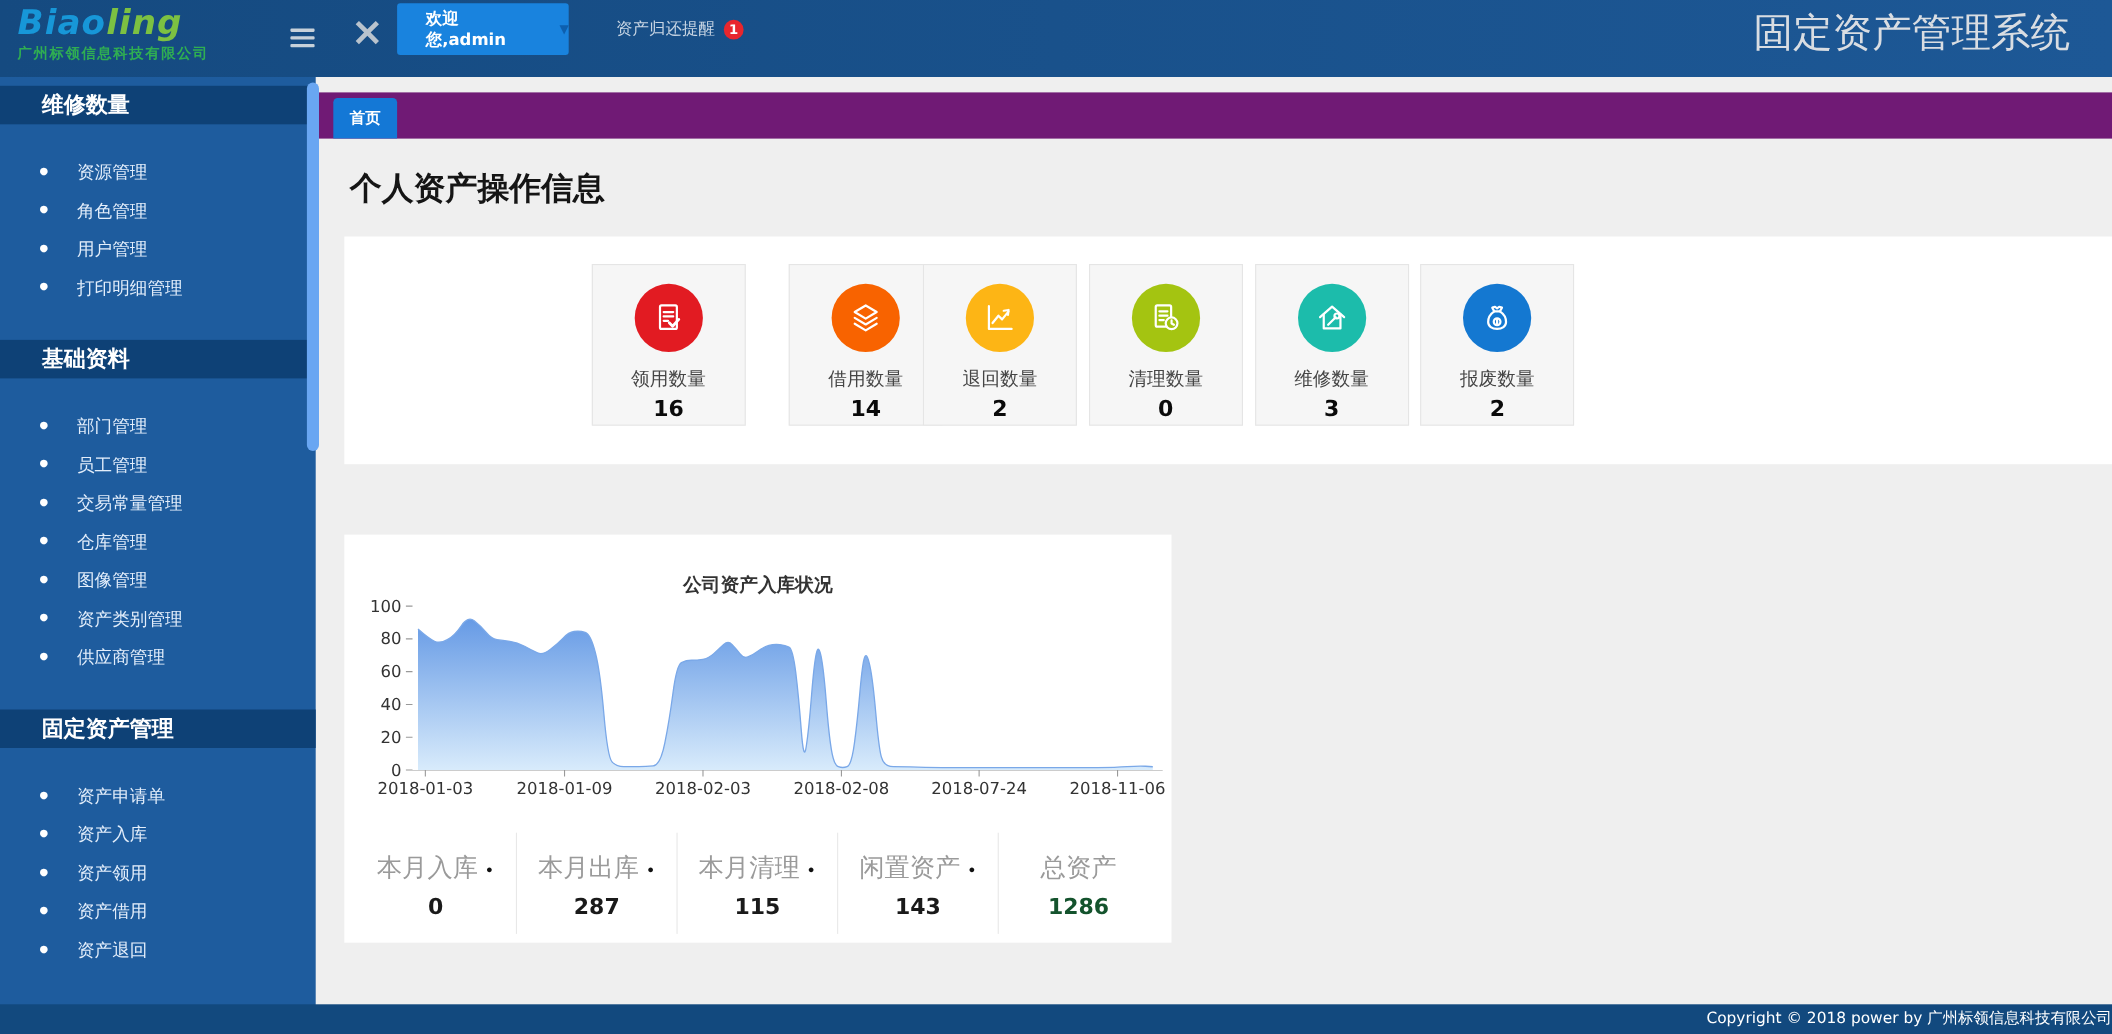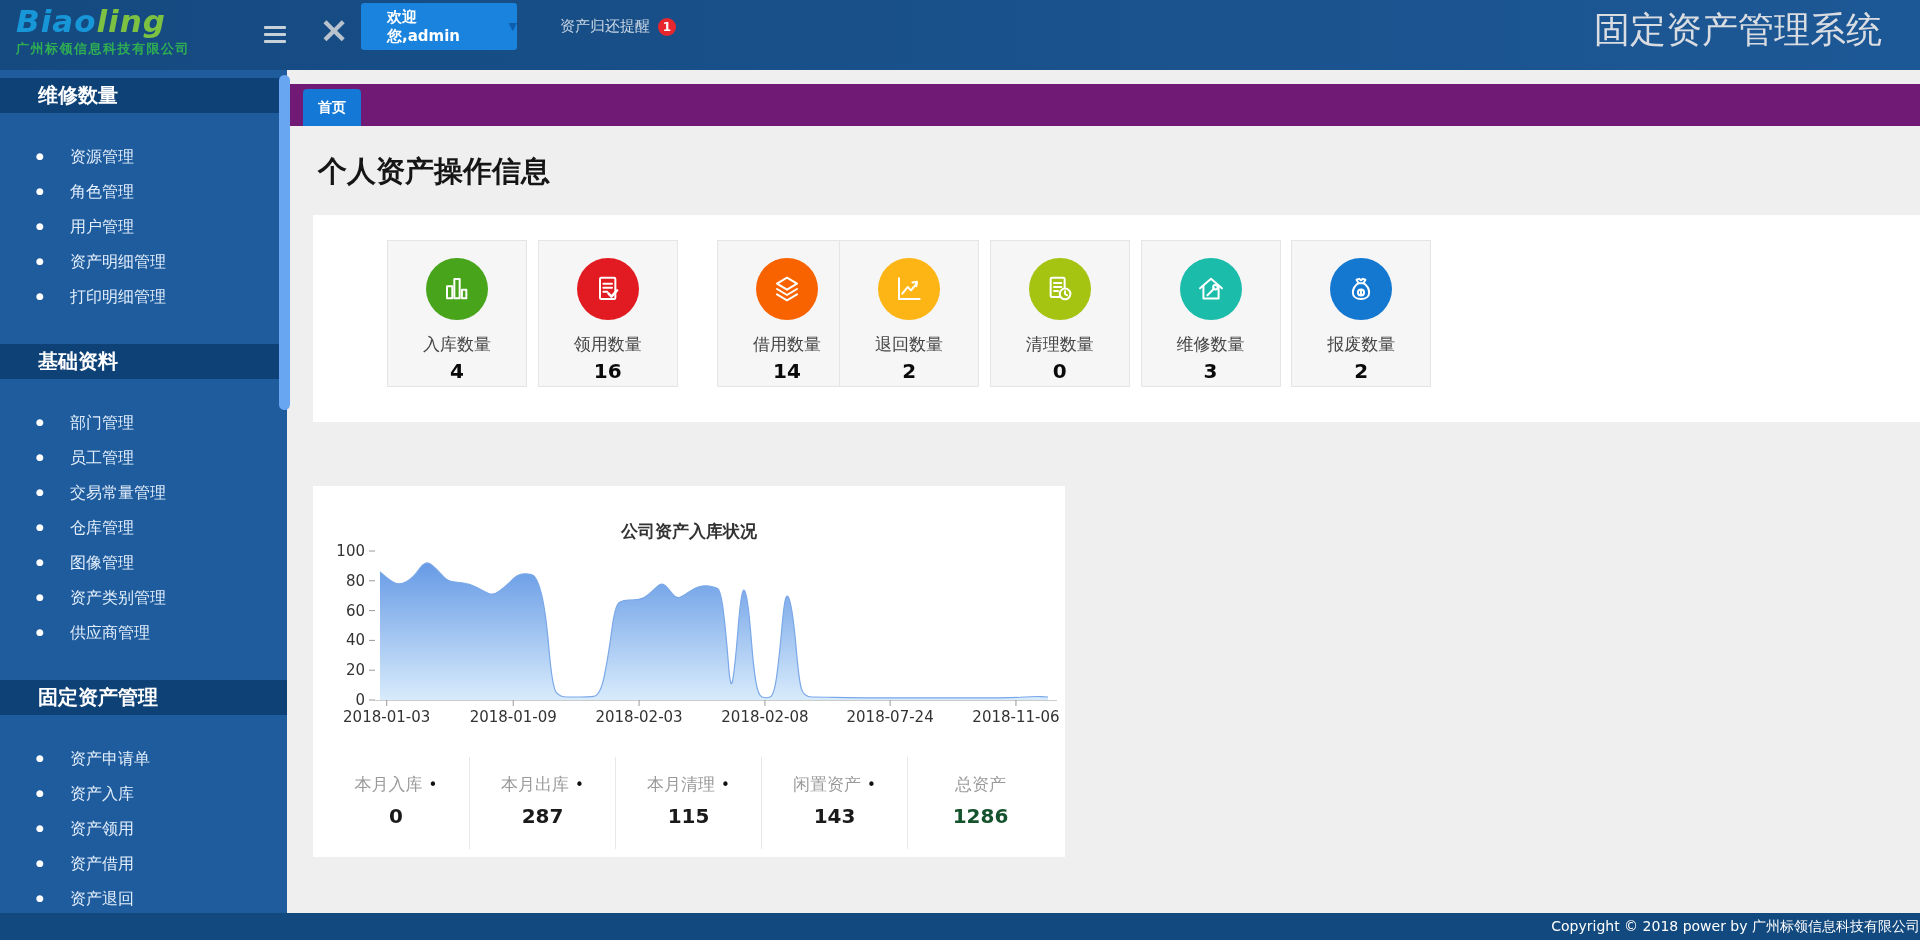--- a/index.html
+++ b/index.html
@@ -63,21 +63,21 @@
   .stat-value { margin-top:3px; font-size:20px; font-weight:bold; color:#0a0a0a; }
 
   .chart-panel { position:absolute; left:26px; top:374px; width:752px; height:371px; background:#fff; }
   .chart-title { text-align:center; padding-top:34px; font-size:17px; font-weight:bold; color:#333; }
   .chart-svg { position:absolute; left:0; top:50px; width:752px; height:212px; }
 
   .summary-row { position:absolute; left:0; bottom:8px; width:752px; height:92px;
     display:flex; padding:0 10px; }
   .summary-cell { width:146px; text-align:center; padding-top:16px; position:relative; }
   .summary-cell + .summary-cell { border-left:1px solid #e8e8e8; }
-  .summary-label { font-size:17px; color:#9a9a9a; }
+  .summary-label { font-size:23px; color:#9a9a9a; }
   .summary-label.dotted::after { content:"•"; color:#111; margin-left:6px; font-size:15px; }
   .summary-value { margin-top:8px; font-size:20px; font-weight:bold; color:#1a1a1a; }
 
   
   .footer { position:absolute; left:0; bottom:0; width:1920px; height:27px;
     background:#12497e; color:#fff; font-size:14px; text-align:right; line-height:26px; z-index:7; }
 </style>
 </head>
 <body>
 
@@ -103,21 +103,20 @@
   <div class="app-title">固定资产管理系统</div>
 </div>
 
 <div class="sidebar">
   <div class="side-section">
     <div class="side-section-title">维修数量</div>
     <ul class="side-items">
       <li class="side-item">资源管理</li>
       <li class="side-item">角色管理</li>
       <li class="side-item">用户管理</li>
-      <li class="side-item">资产明细管理</li>
       <li class="side-item">打印明细管理</li>
     </ul>
   </div>
   <div class="side-section">
     <div class="side-section-title">基础资料</div>
     <ul class="side-items">
       <li class="side-item">部门管理</li>
       <li class="side-item">员工管理</li>
       <li class="side-item">交易常量管理</li>
       <li class="side-item">仓库管理</li>
@@ -141,31 +140,20 @@
 
 <div class="tabbar">
   <div class="tab">首页</div>
 </div>
 
 <div class="main">
   <div class="page-heading">个人资产操作信息</div>
 
   <div class="cards-panel" id="cards-panel">
 
-  <div class="stat-card" style="left: 74px;">
-        <div class="icon-circle" style="background:#47a41b">
-          <svg width="32" height="32" viewBox="0 0 24 24" fill="none" stroke="#fff" stroke-width="1.5" stroke-linecap="round" stroke-linejoin="round">
-            <rect x="4.5" y="10" width="4" height="9"></rect>
-            <rect x="10" y="4.5" width="4" height="14.5"></rect>
-            <rect x="15.7" y="12.5" width="3.3" height="6.5"></rect>
-          </svg>
-        </div>
-        <div class="stat-label">入库数量</div>
-        <div class="stat-value">4</div>
-      </div>
       <div class="stat-card" style="left: 224.7px;">
         <div class="icon-circle" style="background:#e21b22">
           <svg width="32" height="32" viewBox="0 0 24 24" fill="none" stroke="#fff" stroke-width="1.5" stroke-linecap="round" stroke-linejoin="round">
             <rect x="6" y="3.5" width="11.5" height="16" rx="1"></rect>
             <path d="M8.5 8h6.5M8.5 11h6.5M8.5 14h3"></path>
             <path d="M12.3 15.3l2.3 2.4 4.2-4.7" stroke-width="1.9"></path>
           </svg>
         </div>
         <div class="stat-label">领用数量</div>
         <div class="stat-value">16</div>

